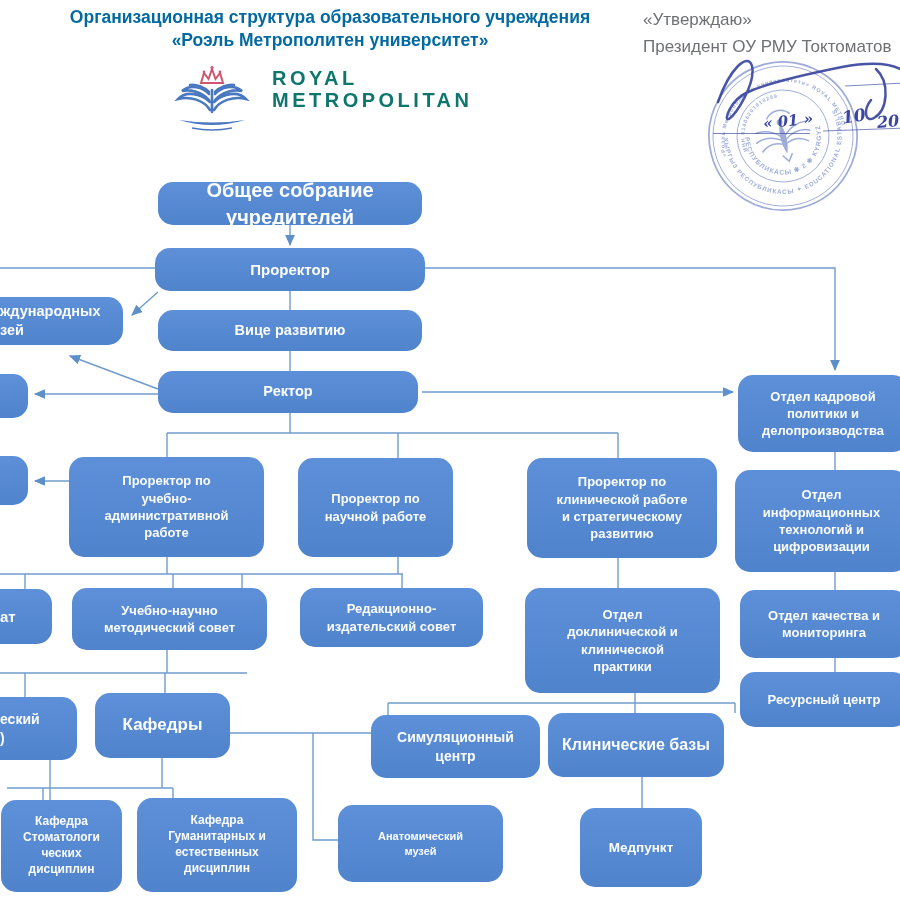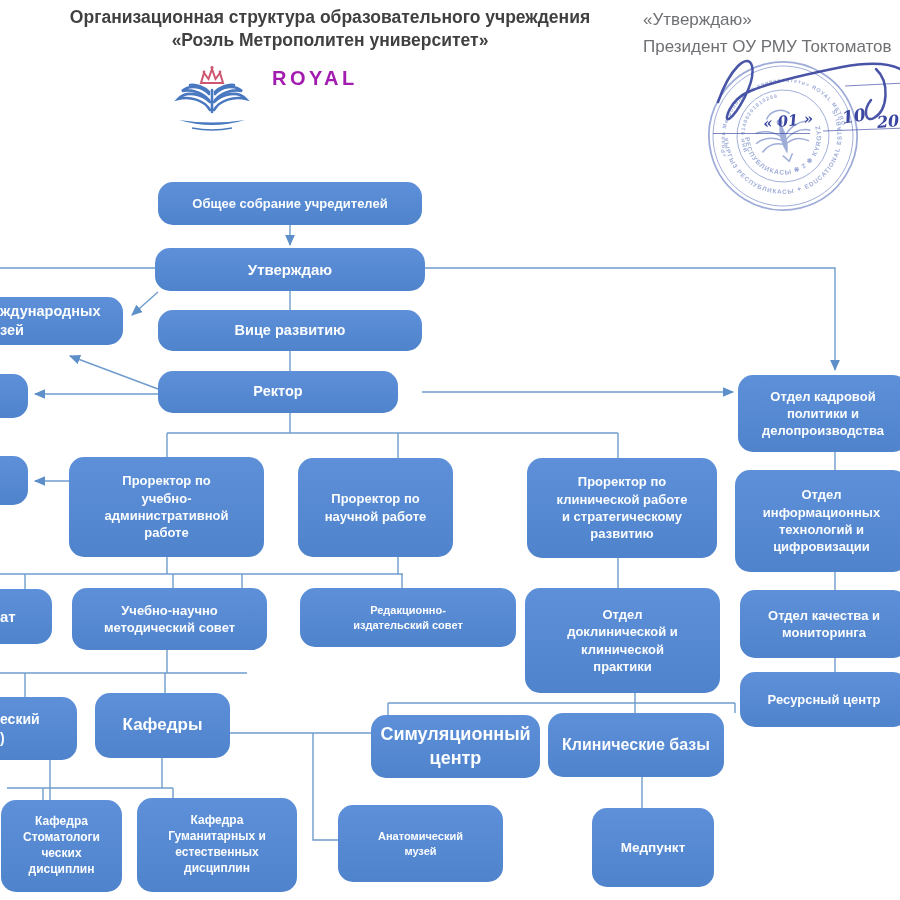--- a/index.html
+++ b/index.html
@@ -3,30 +3,30 @@
 <meta charset="utf-8">
 <style>
   html,body{margin:0;padding:0}
   body{
     width:900px;height:900px;overflow:hidden;position:relative;
     background:#ffffff;font-family:"Liberation Sans",sans-serif;
   }
   
   .doc-title{
     position:absolute;left:0;top:6px;width:660px;text-align:center;
-    font-weight:bold;font-size:17.5px;line-height:23px;color:#404040;z-index:3;
+    font-weight:bold;font-size:17.5px;line-height:23px;color:#0369a1;z-index:3;
   }
   .approval{
     position:absolute;left:643px;top:7px;width:300px;color:#6e7074;
     font-size:17px;line-height:26px;white-space:nowrap;z-index:3;
   }
   .approval .sig-line2{margin-top:1px}
   
   .logo{position:absolute;left:168px;top:60px;display:flex;gap:16px;z-index:3}
-  .logo-text{color:#a21caf;font-weight:bold;font-size:20px;line-height:21.5px;letter-spacing:3.5px;margin-top:8px}
+  .logo-text{color:#0f766e;font-weight:bold;font-size:20px;line-height:21.5px;letter-spacing:3.5px;margin-top:8px}
   
   .node{
     position:absolute;z-index:2;box-sizing:border-box;
     background:linear-gradient(180deg,#5d90d8,#4f83cc);
     color:#fbfdff;font-weight:bold;text-align:center;
     border-radius:15px;display:flex;align-items:center;justify-content:center;
     white-space:pre-line;line-height:1.33;
   }
   .node.left{justify-content:flex-start;text-align:left}
   
@@ -66,20 +66,21 @@
       <path d="M3,30 C10,22 22,19 30,21 C22,14 9,17 3,24"></path>
       <path d="M3,22 C8,17 16,14 22,15"></path>
       <path d="M0,20 L0,42"></path>
     </g>
 
     <path d="M-33,50 Q0,60 33,50 Q0,55 -33,50 Z" fill="#4a78c0"></path>
     <path d="M-20,58 Q0,62 20,58" stroke="#4a78c0" stroke-width="1.6" fill="none"></path>
   </svg>
   <div class="logo-text">
     <div>ROYAL</div>
+    <div>METROPOLITAN</div>
   </div>
 </div>
 
 <svg class="stamp" width="176" height="176" viewBox="-88 -88 176 176">
   <defs>
     <path id="arcOutTop" d="M -60,6 A 60 60 0 1 1 60,6" fill="none"></path>
     <path id="arcOutBottom" d="M -58,-12 A 59 59 0 1 0 58,-12" fill="none"></path>
     <path id="arcInBottom" d="M -37,-8 A 38 38 0 1 0 37,-8" fill="none"></path>
     <path id="arcInTop" d="M -38,6 A 38.5 38.5 0 1 1 38,6" fill="none"></path>
   </defs>
@@ -168,67 +169,67 @@
       <polyline points="173,788 173,798"></polyline>
       <polyline points="50,760 50,800"></polyline>
       <polyline points="642,777 642,808"></polyline>
       <polyline points="835,452 835,470"></polyline>
       <polyline points="835,572 835,590"></polyline>
       <polyline points="835,658 835,672"></polyline>
     </g>
 </svg>
 
 <div id="org-chart">
-    <div class="node" style="left: 158px; top: 182px; width: 264px; height: 43px; font-size: 13px;">Общее собрание учредителей</div>
-    <div class="node" style="left: 155px; top: 248px; width: 270px; height: 43px; font-size: 15px;">Утверждаю</div>
+    <div class="node" style="left: 158px; top: 182px; width: 264px; height: 43px; font-size: 20px;">Общее собрание учредителей</div>
+    <div class="node" style="left: 155px; top: 248px; width: 270px; height: 43px; font-size: 15px;">Проректор</div>
     <div class="node" style="left: 158px; top: 310px; width: 264px; height: 41px; font-size: 14.5px;">Вице развитию</div>
-    <div class="node" style="left: 158px; top: 371px; width: 240px; height: 42px; font-size: 14.5px;">Ректор</div>
+    <div class="node" style="left: 158px; top: 371px; width: 260px; height: 42px; font-size: 14.5px;">Ректор</div>
     <div class="node left" style="left: -75px; top: 297px; width: 198px; height: 48px; font-size: 14.5px; padding-left: 75px;">ждународных
 зей</div>
     <div class="node" style="left: -45px; top: 374px; width: 73px; height: 44px; font-size: 13px;"></div>
     <div class="node" style="left: -45px; top: 456px; width: 73px; height: 49px; font-size: 13px;"></div>
     <div class="node left" style="left: -95px; top: 589px; width: 147px; height: 55px; font-size: 15px; padding-left: 95px;">ат</div>
     <div class="node left" style="left: -100px; top: 697px; width: 177px; height: 63px; font-size: 14px; padding-left: 100px;">еский
 )</div>
     <div class="node" style="left: 69px; top: 457px; width: 195px; height: 100px; font-size: 13px;">Проректор по
 учебно-
 административной
 работе</div>
     <div class="node" style="left: 298px; top: 458px; width: 155px; height: 99px; font-size: 13px;">Проректор по
 научной работе</div>
     <div class="node" style="left: 527px; top: 458px; width: 190px; height: 100px; font-size: 13px;">Проректор по
 клинической работе
 и стратегическому
 развитию</div>
     <div class="node" style="left: 72px; top: 588px; width: 195px; height: 62px; font-size: 13px; text-align: center;">Учебно-научно
 методический совет</div>
-    <div class="node" style="left: 300px; top: 588px; width: 216px; height: 59px; font-size: 11px;">Редакционно-
+    <div class="node" style="left: 300px; top: 588px; width: 183px; height: 59px; font-size: 13px;">Редакционно-
 издательский совет</div>
     <div class="node" style="left: 525px; top: 588px; width: 195px; height: 105px; font-size: 13px;">Отдел
 доклинической и
 клинической
 практики</div>
     <div class="node" style="left: 738px; top: 375px; width: 170px; height: 77px; font-size: 13px;">Отдел кадровой
 политики и
 делопроизводства</div>
     <div class="node" style="left: 735px; top: 470px; width: 173px; height: 102px; font-size: 13px;">Отдел
 информационных
 технологий и
 цифровизации</div>
     <div class="node" style="left: 740px; top: 590px; width: 168px; height: 68px; font-size: 13px;">Отдел качества и
 мониторинга</div>
     <div class="node" style="left: 740px; top: 672px; width: 168px; height: 55px; font-size: 13px;">Ресурсный центр</div>
     <div class="node" style="left: 95px; top: 693px; width: 135px; height: 65px; font-size: 17px;">Кафедры</div>
-    <div class="node" style="left: 371px; top: 715px; width: 169px; height: 63px; font-size: 18px;">Симуляционный
+    <div class="node" style="left: 371px; top: 715px; width: 169px; height: 63px; font-size: 14px;">Симуляционный
 центр</div>
     <div class="node" style="left: 548px; top: 713px; width: 176px; height: 64px; font-size: 16px;">Клинические базы</div>
     <div class="node" style="left: 1px; top: 800px; width: 121px; height: 92px; font-size: 12px;">Кафедра
 Стоматологи
 ческих
 дисциплин</div>
     <div class="node" style="left: 137px; top: 798px; width: 160px; height: 94px; font-size: 12px;">Кафедра
 Гуманитарных и
 естественных
 дисциплин</div>
     <div class="node" style="left: 338px; top: 805px; width: 165px; height: 77px; font-size: 11px;">Анатомический
 музей</div>
-    <div class="node" style="left: 580px; top: 808px; width: 122px; height: 79px; font-size: 13.5px; margin-left: 12px;">Медпункт</div>
+    <div class="node" style="left: 580px; top: 808px; width: 122px; height: 79px; font-size: 13.5px;">Медпункт</div>
   </div>
 
 </body></html>

